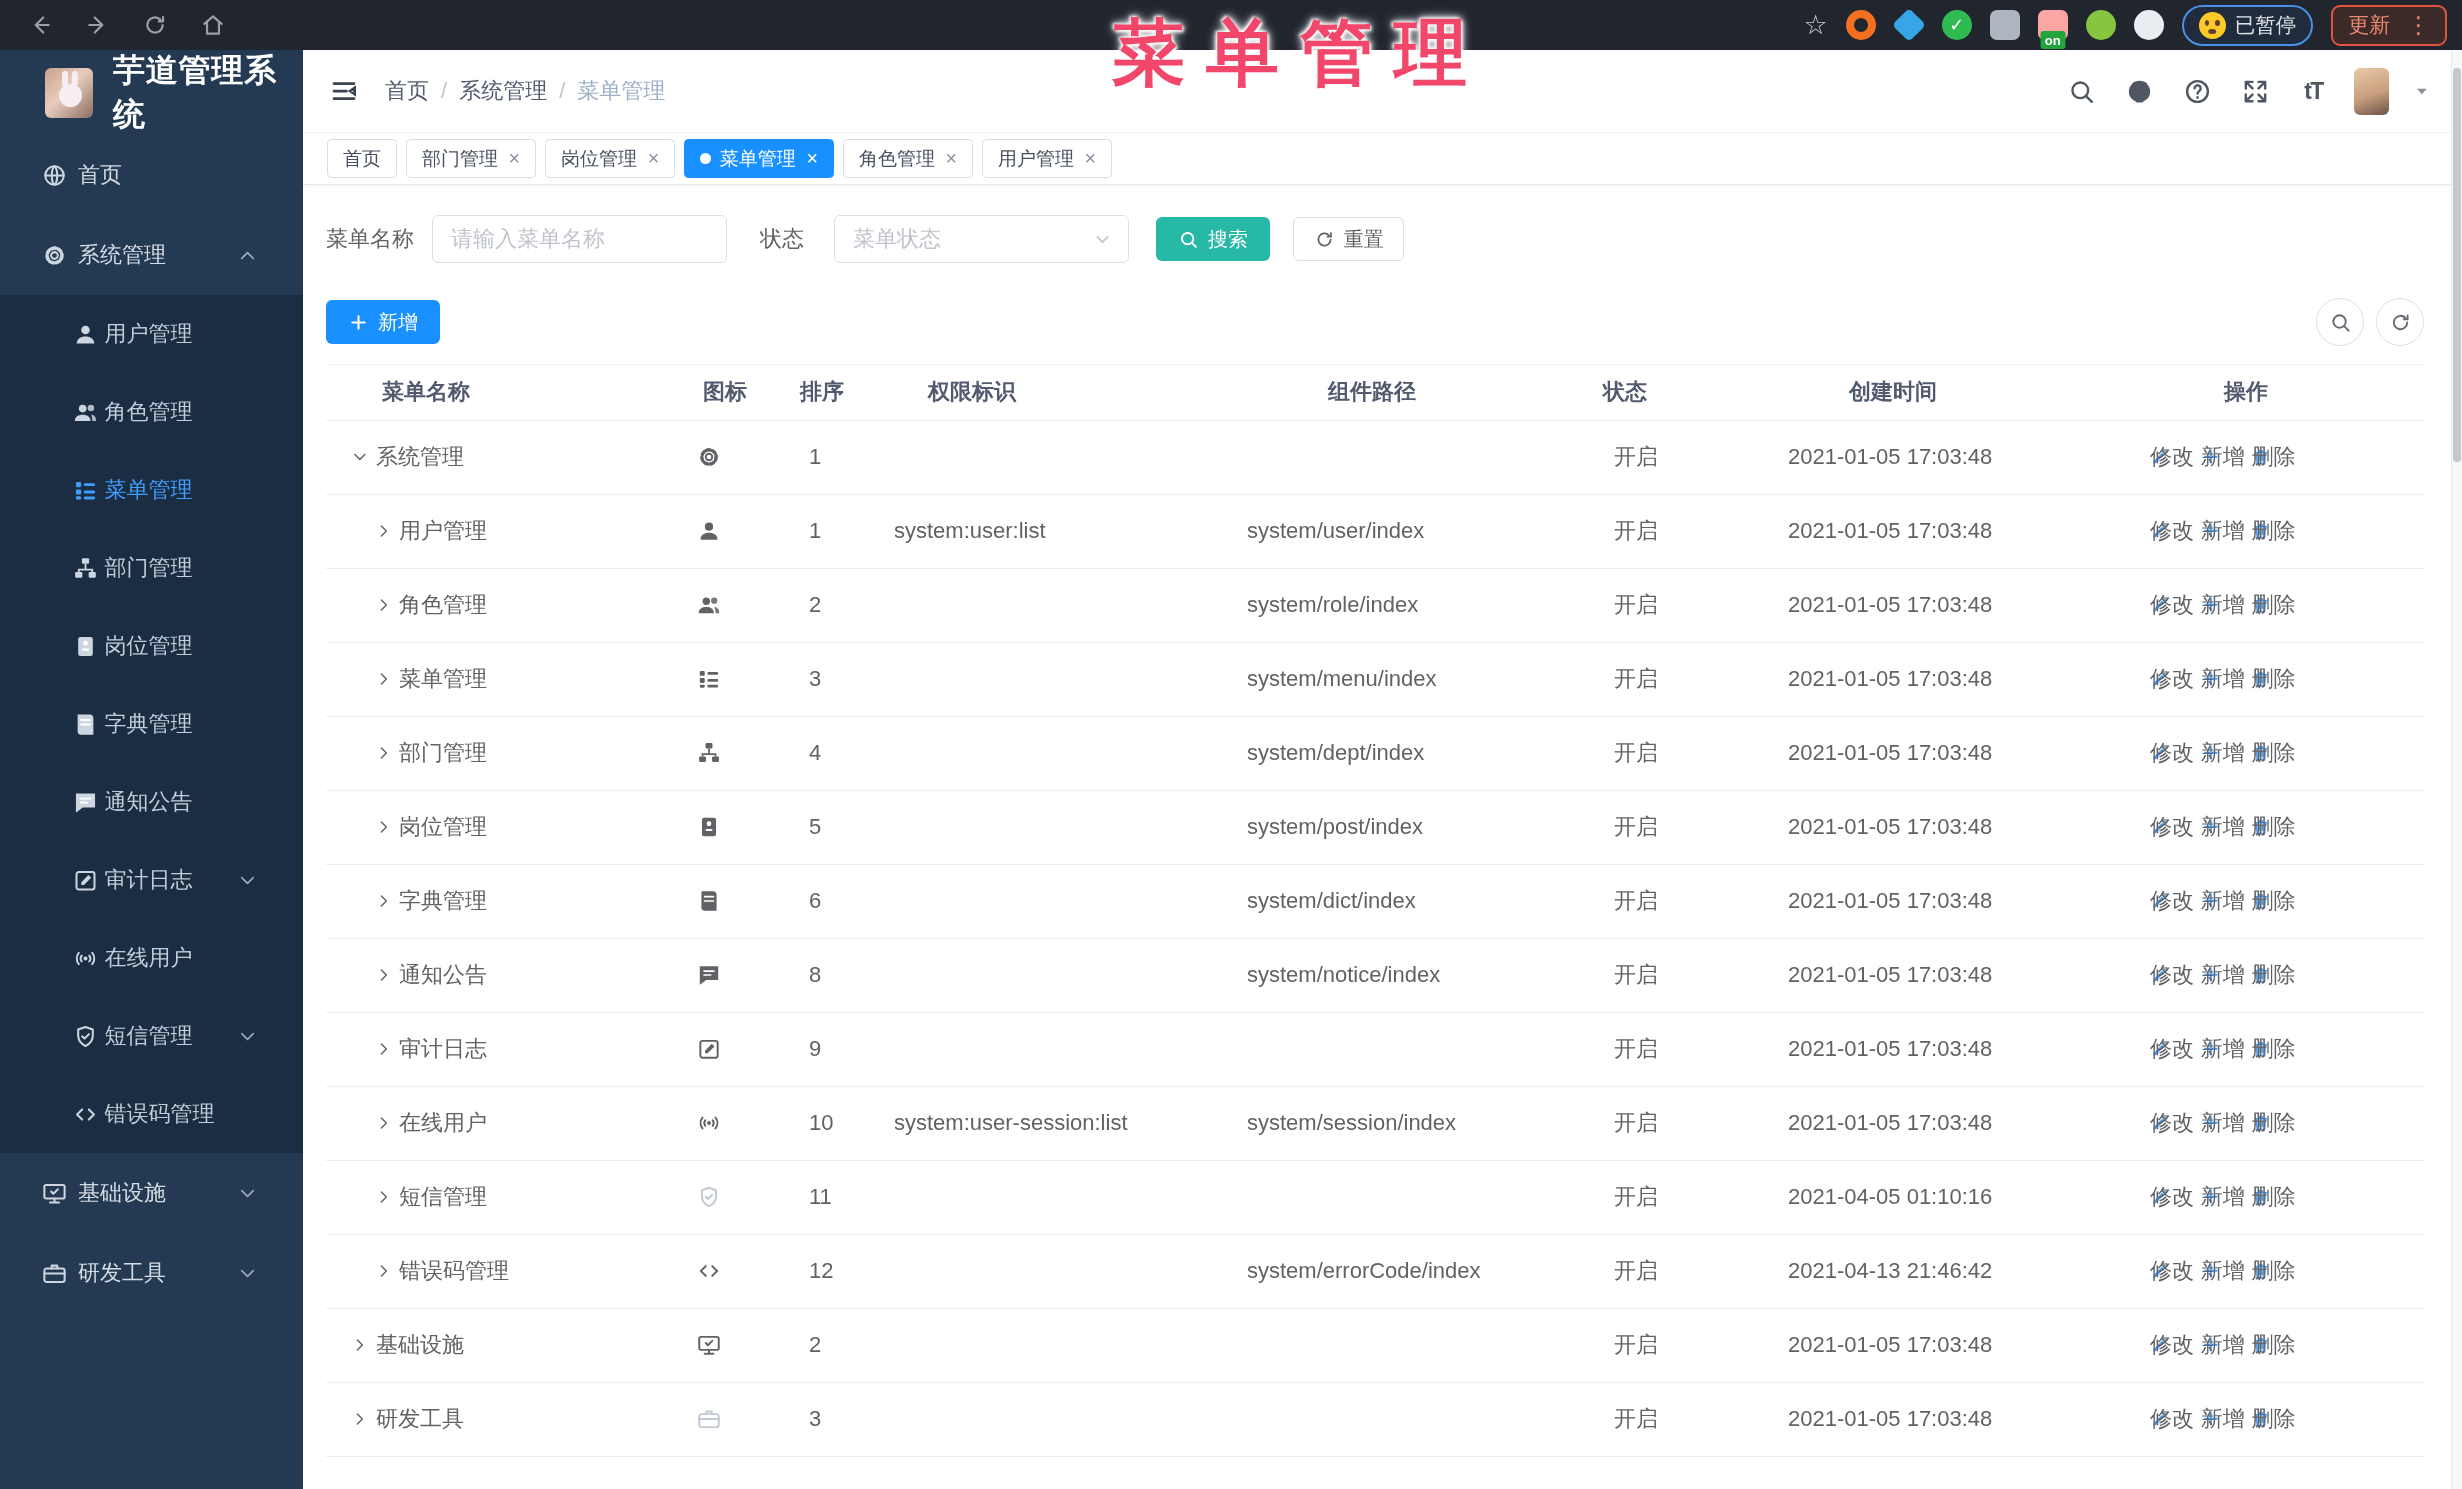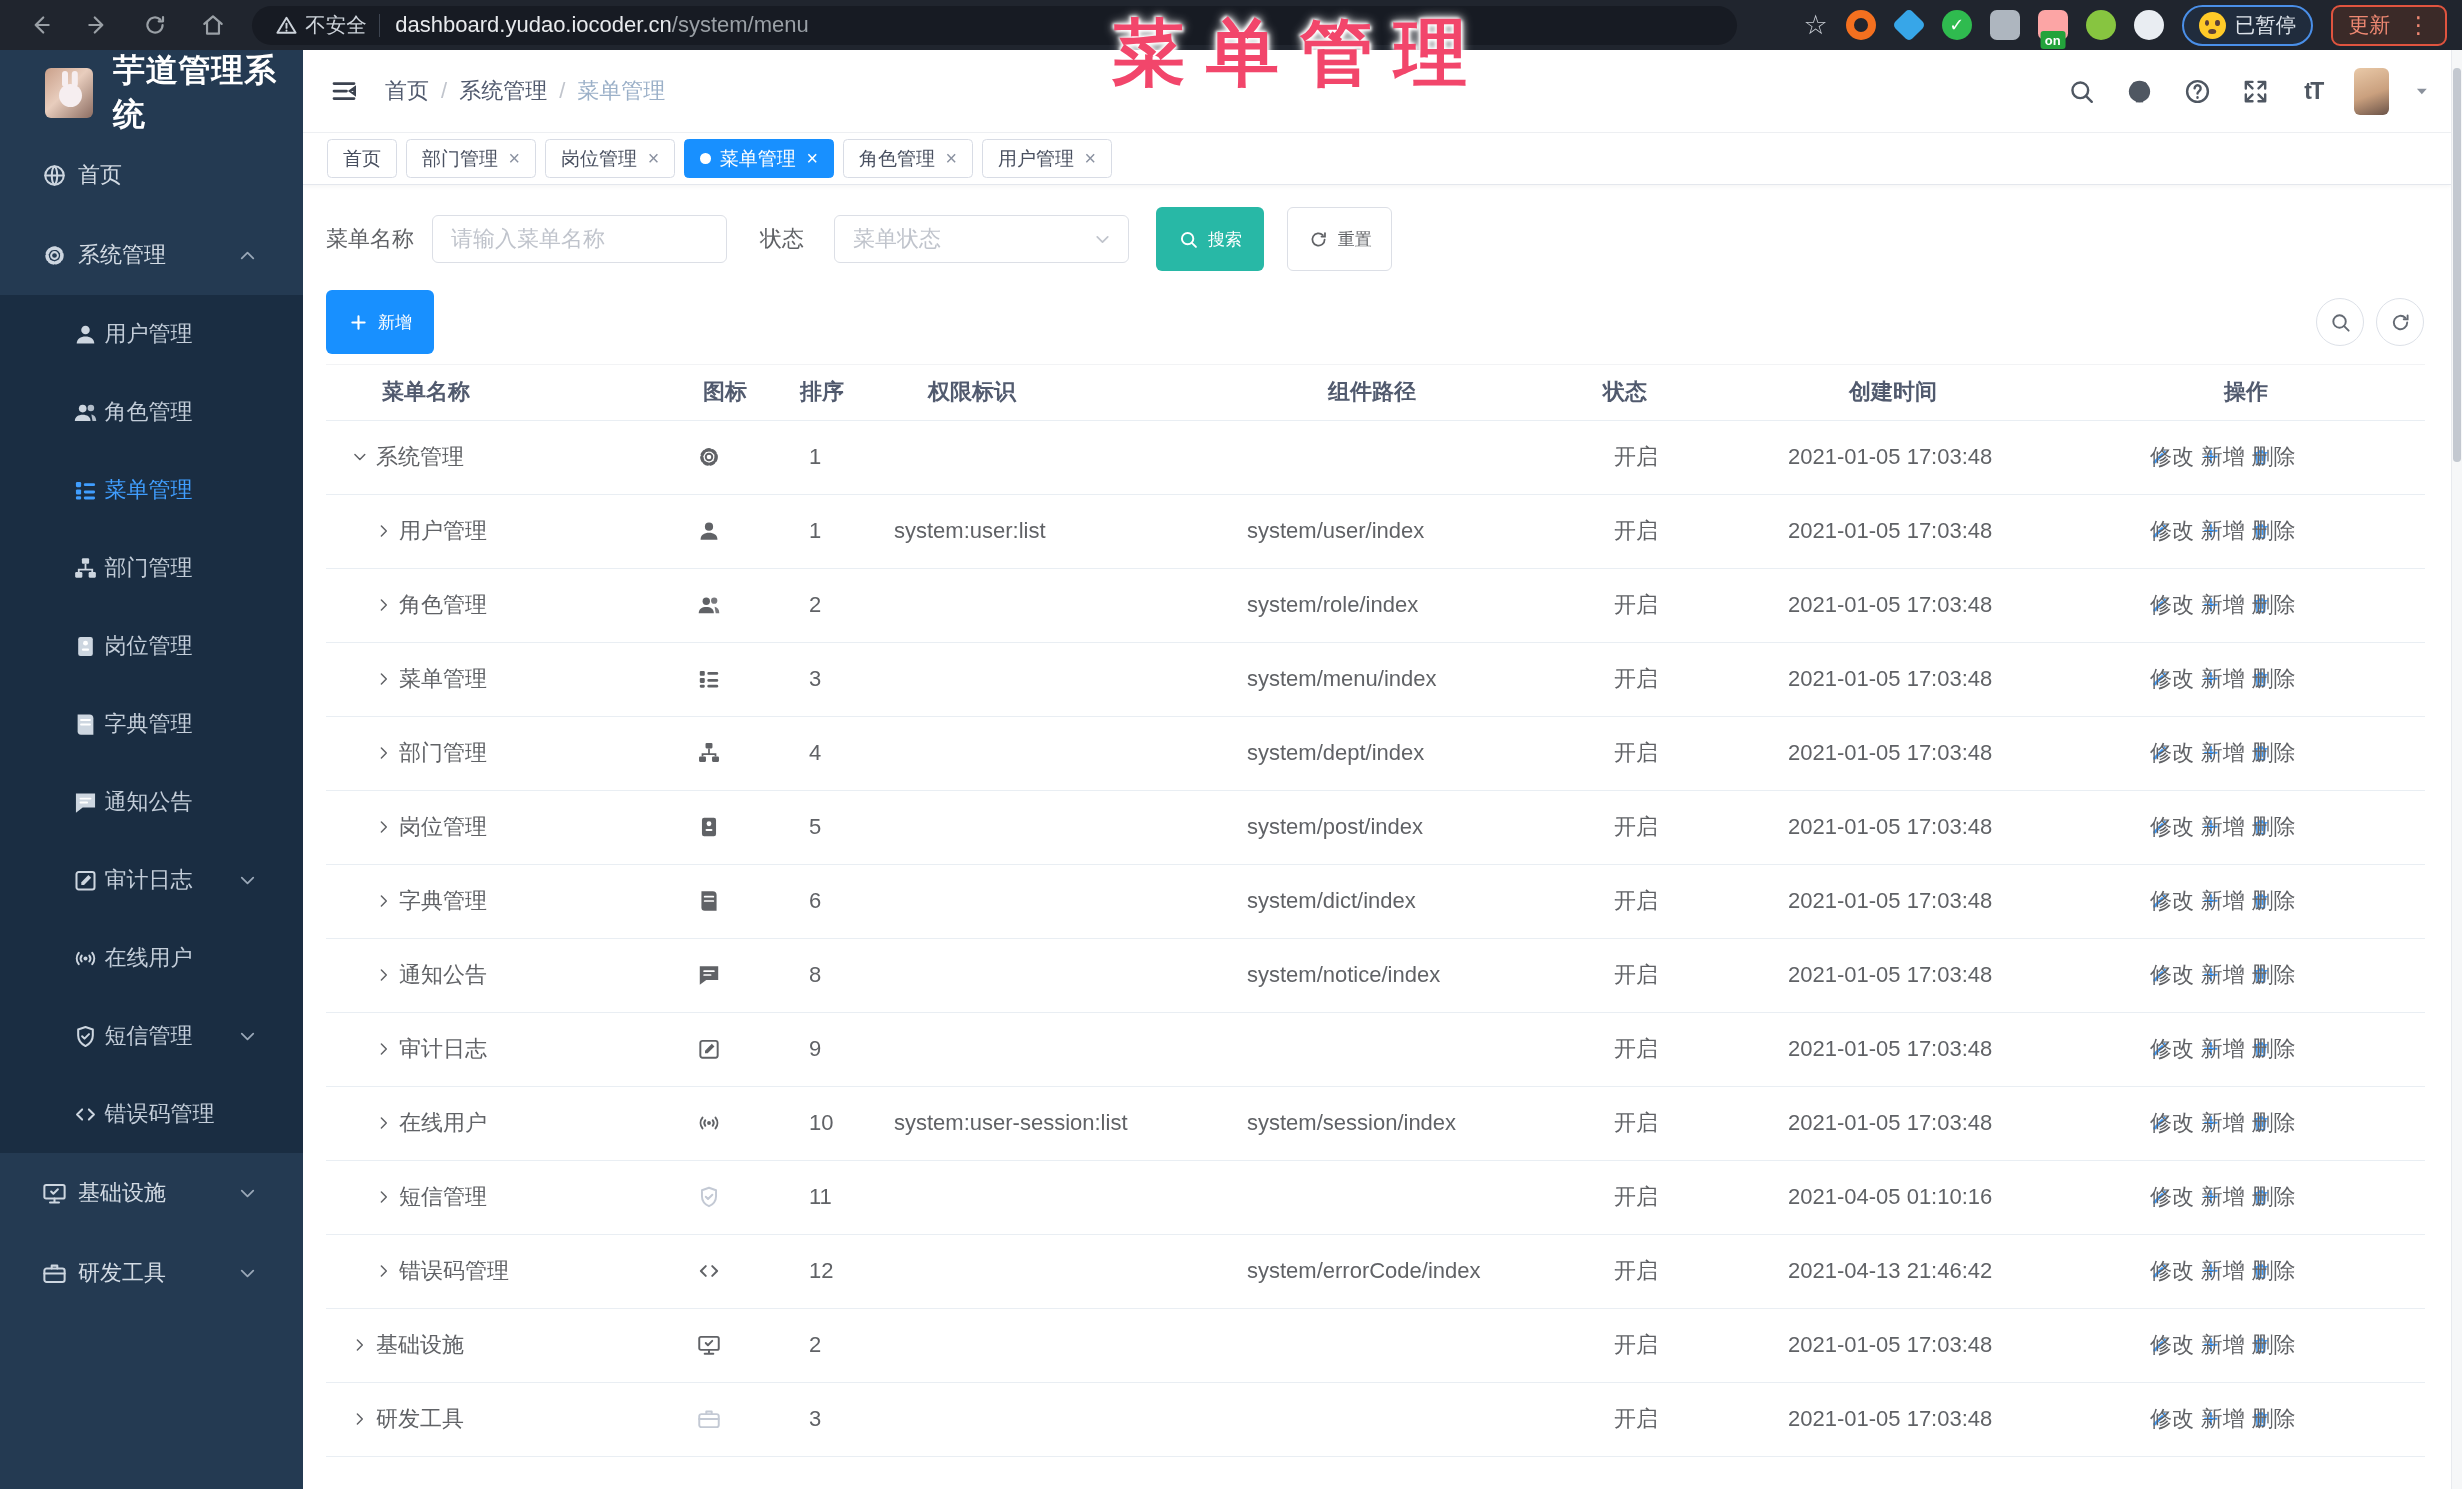--- a/index.html
+++ b/index.html
@@ -91,22 +91,22 @@
   .content{padding:29px 27px 0 23px}
   .filter-row{display:flex;align-items:center;height:50px}
   .f-label{font-size:22px;color:#606266;margin-right:18px}
   .f-input{width:295px;height:48px;border:1.5px solid #dcdfe6;border-radius:6px;font-size:22px;color:#606266;
     padding:0 18px;outline:none;font-family:inherit}
   .f-input::placeholder{color:#c0c4cc}
   .f-select{width:295px;height:48px;border:1.5px solid #dcdfe6;border-radius:6px;display:flex;align-items:center;
     padding:0 15px 0 18px;color:#c0c4cc;font-size:22px;margin-left:12px;position:relative;cursor:pointer}
   .f-select .sel-caret{margin-left:auto;color:#c0c4cc}
   .f-select .sel-caret svg{width:21px;height:21px}.gap44{width:33px}
-  .btn{height:64px;border-radius:6px;display:flex;align-items:center;justify-content:space-between;
-    font-size:17px;cursor:pointer;border:1.5px solid transparent;gap:9px}
+  .btn{height:44px;border-radius:6px;display:flex;align-items:center;justify-content:space-between;
+    font-size:20px;cursor:pointer;border:1.5px solid transparent;gap:9px}
   .btn svg{width:21px;height:21px}
   .btn-search{background:#28b8a6;color:#fff;padding:0 21px;margin-left:27px}
   .btn-reset{background:#fff;color:#606266;border-color:#dcdfe6;padding:0 19.7px;margin-left:23px}
   .toolbar{display:flex;align-items:center;margin-top:33px;height:50px}
   .btn-add{background:#1890ff;color:#fff;padding:0 21px}
   .roundbtns{margin-left:auto;display:flex;gap:12px}
   .rbtn{width:48px;height:48px;border-radius:50%;border:1.5px solid #dde1e8;background:#fff;color:#646a73;
     display:flex;align-items:center;justify-content:center;cursor:pointer}
   .rbtn svg{width:23px;height:23px}
 
@@ -165,33 +165,20 @@
           <path d="M19.4 4.6V8.6h-4"></path>
         </svg>
       </span>
     <span class="navbtn">
         <svg viewBox="0 0 24 24" fill="none" stroke="currentColor" stroke-width="2" stroke-linecap="round" stroke-linejoin="round">
           <path d="M4 11l8-7 8 7"></path>
           <path d="M6.5 9.5V20h11V9.5"></path>
         </svg>
       </span>
   </div>
-  <div class="urlpill">
-    <span class="warn">
-        <svg viewBox="0 0 24 24" fill="none" stroke="currentColor" stroke-width="2" stroke-linecap="round" stroke-linejoin="round">
-          <path d="M12 4L21.5 19.5h-19z"></path>
-          <path d="M12 10v4.5"></path>
-          <path d="M12 17.2v.4"></path>
-        </svg>
-      </span>
-    <span class="sec-label">不安全</span>
-    <span class="url-sep"></span>
-    <span class="url-domain">dashboard.yudao.iocoder.cn</span>
-    <span class="url-path">/system/menu</span>
-  </div>
   <div class="chrome-right">
     <span class="star">☆</span>
     <div id="ext-row" style="display:flex;align-items:center;gap:18px">
         <span class="ext" style="border: 8.3px solid rgb(244, 112, 31); background: transparent;"></span>
         <span class="ext" style="background: rgb(55, 166, 232); border-radius: 6px; transform: rotate(45deg) scale(0.8);"></span>
         <span class="ext" style="background: rgb(47, 187, 79);">
           <span class="mark">✓</span>
         </span>
         <span class="ext" style="background: rgb(174, 182, 191); border-radius: 6.8px;"></span>
         <span class="ext" style="background: #fca5a5; border-radius: 6.8px;">

